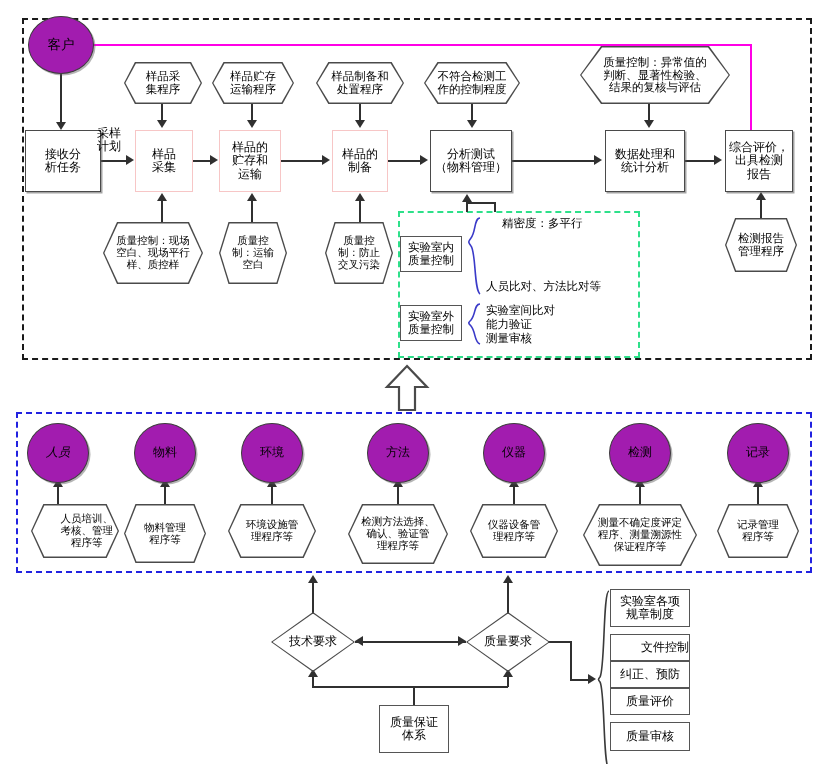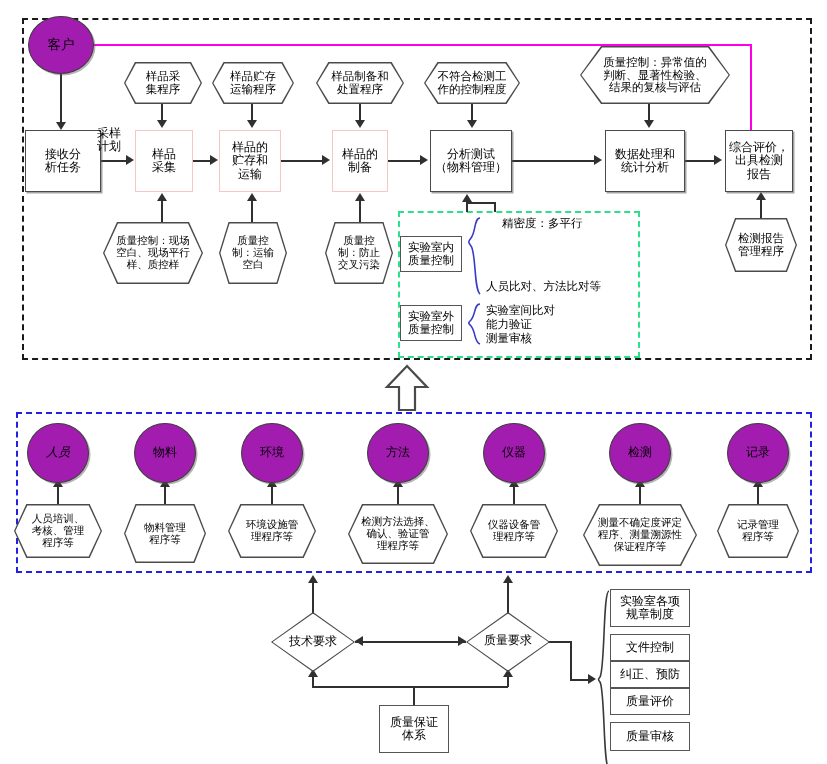--- a/index.html
+++ b/index.html
@@ -291,21 +291,21 @@
 
   <svg class="blockarrow" style="left:384px; top:364px;" width="46" height="48" viewBox="0 0 46 48">
     <path d="M23 2 L43 23 L31 23 L31 46 L15 46 L15 23 L3 23 Z" fill="#ffffff" stroke="#4a4a4a" stroke-width="2.2" stroke-linejoin="miter"></path>
   </svg>
 
   <div class="node ellipse f12" style="left:27px; top:423px; width:62px; height:60px;font-style:italic;">
     <span>人员</span>
   </div>
   <div class="ln lnv" style="left:57px; top:486px; height:20px;"></div>
   <div class="arw arw-u" style="left:53px; top:479px;"></div>
-  <div class="node hex f10" style="left:14px; top:504px; width:88px; height:54px;">
+  <div class="node hex f10" style="left:31px; top:504px; width:88px; height:54px;justify-content:flex-end;">
     <span class="hexbg"></span>
     <span class="hexin"></span>
     <span class="hextxt">人员培训、
 考核、管理
 程序等</span>
   </div>
 
   <div class="node ellipse f12" style="left:134px; top:423px; width:62px; height:60px;">
     <span>物料</span>
   </div>
@@ -385,21 +385,21 @@
 
   <div class="ln lnv" style="left:507px; top:582px; height:32px;"></div>
   <div class="arw arw-u" style="left:503px; top:575px;"></div>
 
   <div class="node diamond f12" style="left:271px; top:612px; width:84px; height:60px;">
     <span class="dbg"></span>
     <span class="din"></span>
     <span class="dtxt">技术要求</span>
   </div>
 
-  <div class="node diamond f12" style="left:466px; top:612px; width:84px; height:60px;font-family:Liberation Mono, monospace;">
+  <div class="node diamond f12" style="left:466px; top:612px; width:84px; height:60px;">
     <span class="dbg"></span>
     <span class="din"></span>
     <span class="dtxt">质量要求</span>
   </div>
 
   <div class="ln lnh" style="left:355px; top:641px; width:111px;"></div>
   <div class="arw arw-l" style="left:355px; top:636px;"></div>
   <div class="arw arw-r" style="left:458px; top:636px;"></div>
 
   <div class="node rect-plain f12" style="left:379px; top:705px; width:70px; height:48px;">
@@ -419,21 +419,21 @@
   <div class="arw arw-r" style="left:588px; top:674px;"></div>
 
   <svg class="brace" style="left:597px; top:589px;" width="14" height="182" viewBox="0 0 14 182">
     <path d="M12 2 C6 2, 8 80, 3 88 C1 90.5, 1 90.5, 3 93 C8 101, 6 178, 12 180" fill="none" stroke="#3a3a3a" stroke-width="1.6"></path>
   </svg>
 
   <div class="node rect-plain f12" style="left:610px; top:589px; width:80px; height:38px;">
     <span>实验室各项
 规章制度</span>
   </div>
-  <div class="node rect-plain f12" style="left:610px; top:634px; width:80px; height:27px;">
+  <div class="node rect-plain f12" style="left:610px; top:634px; width:80px; height:27px;justify-content:flex-end;">
     <span>文件控制</span>
   </div>
   <div class="node rect-plain f12" style="left:610px; top:661px; width:80px; height:27px;">
     <span>纠正、预防</span>
   </div>
   <div class="node rect-plain f12" style="left:610px; top:688px; width:80px; height:27px;">
     <span>质量评价</span>
   </div>
   <div class="node rect-plain f12" style="left:610px; top:722px; width:80px; height:29px;">
     <span>质量审核</span>

